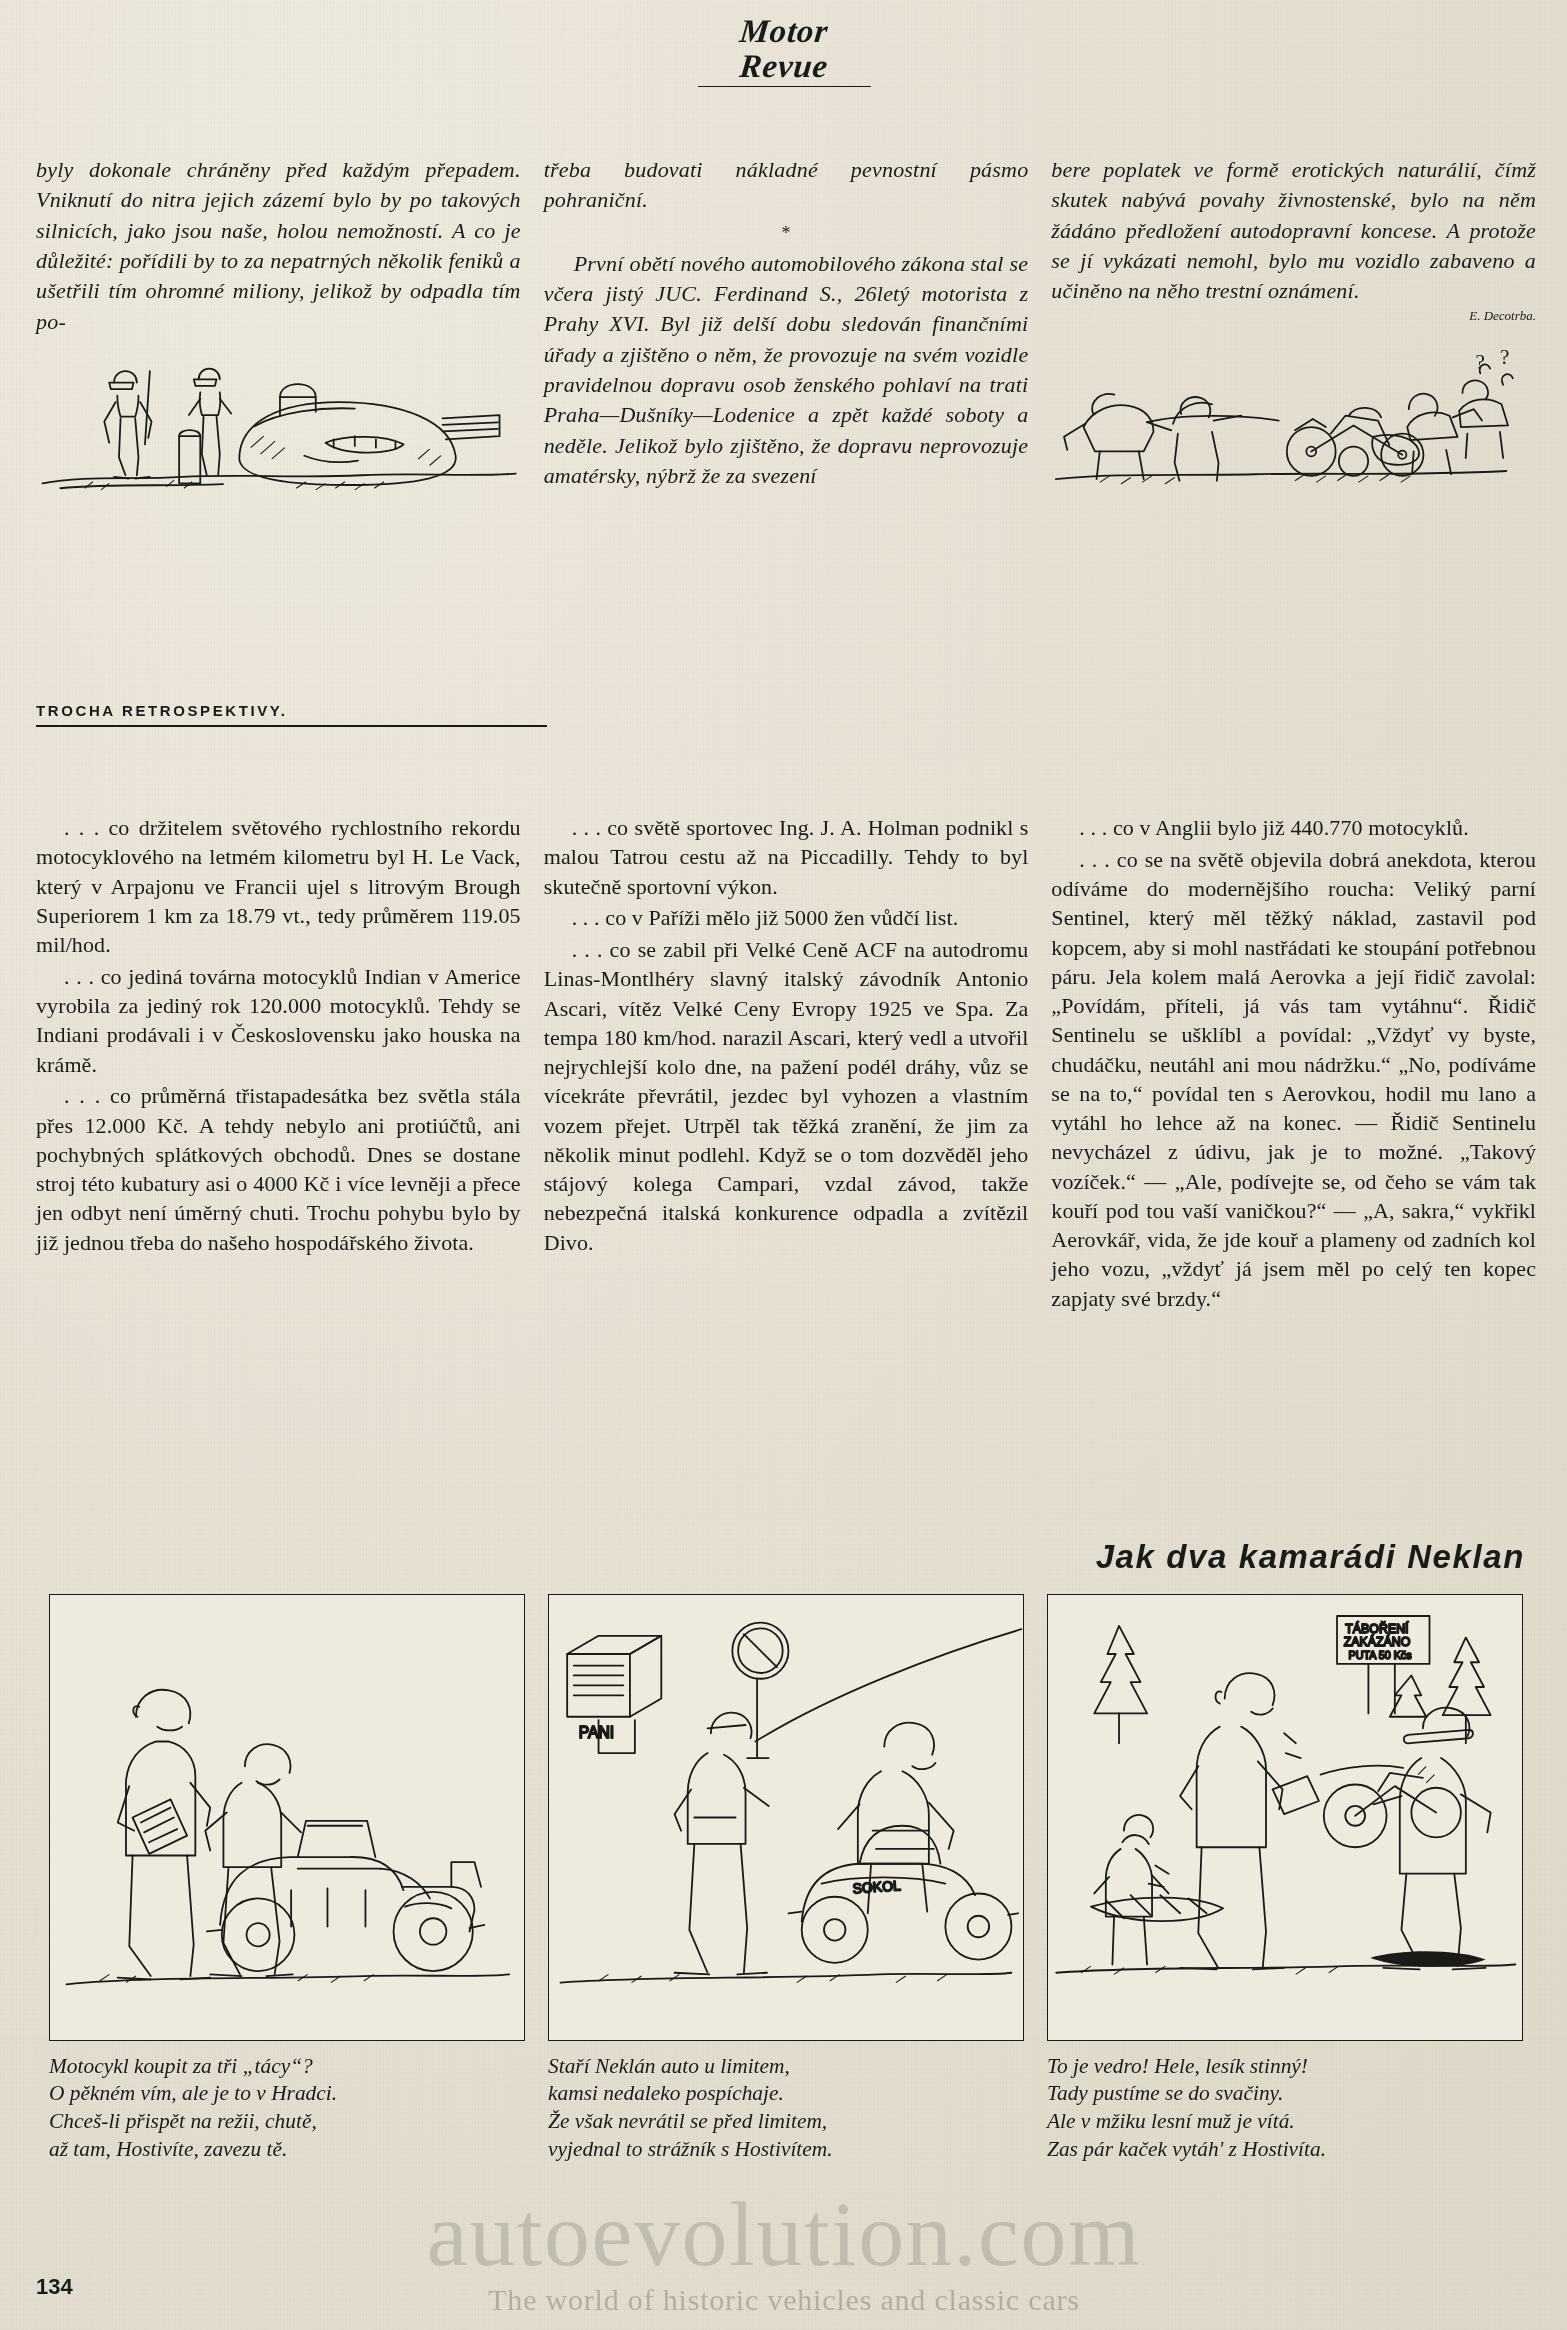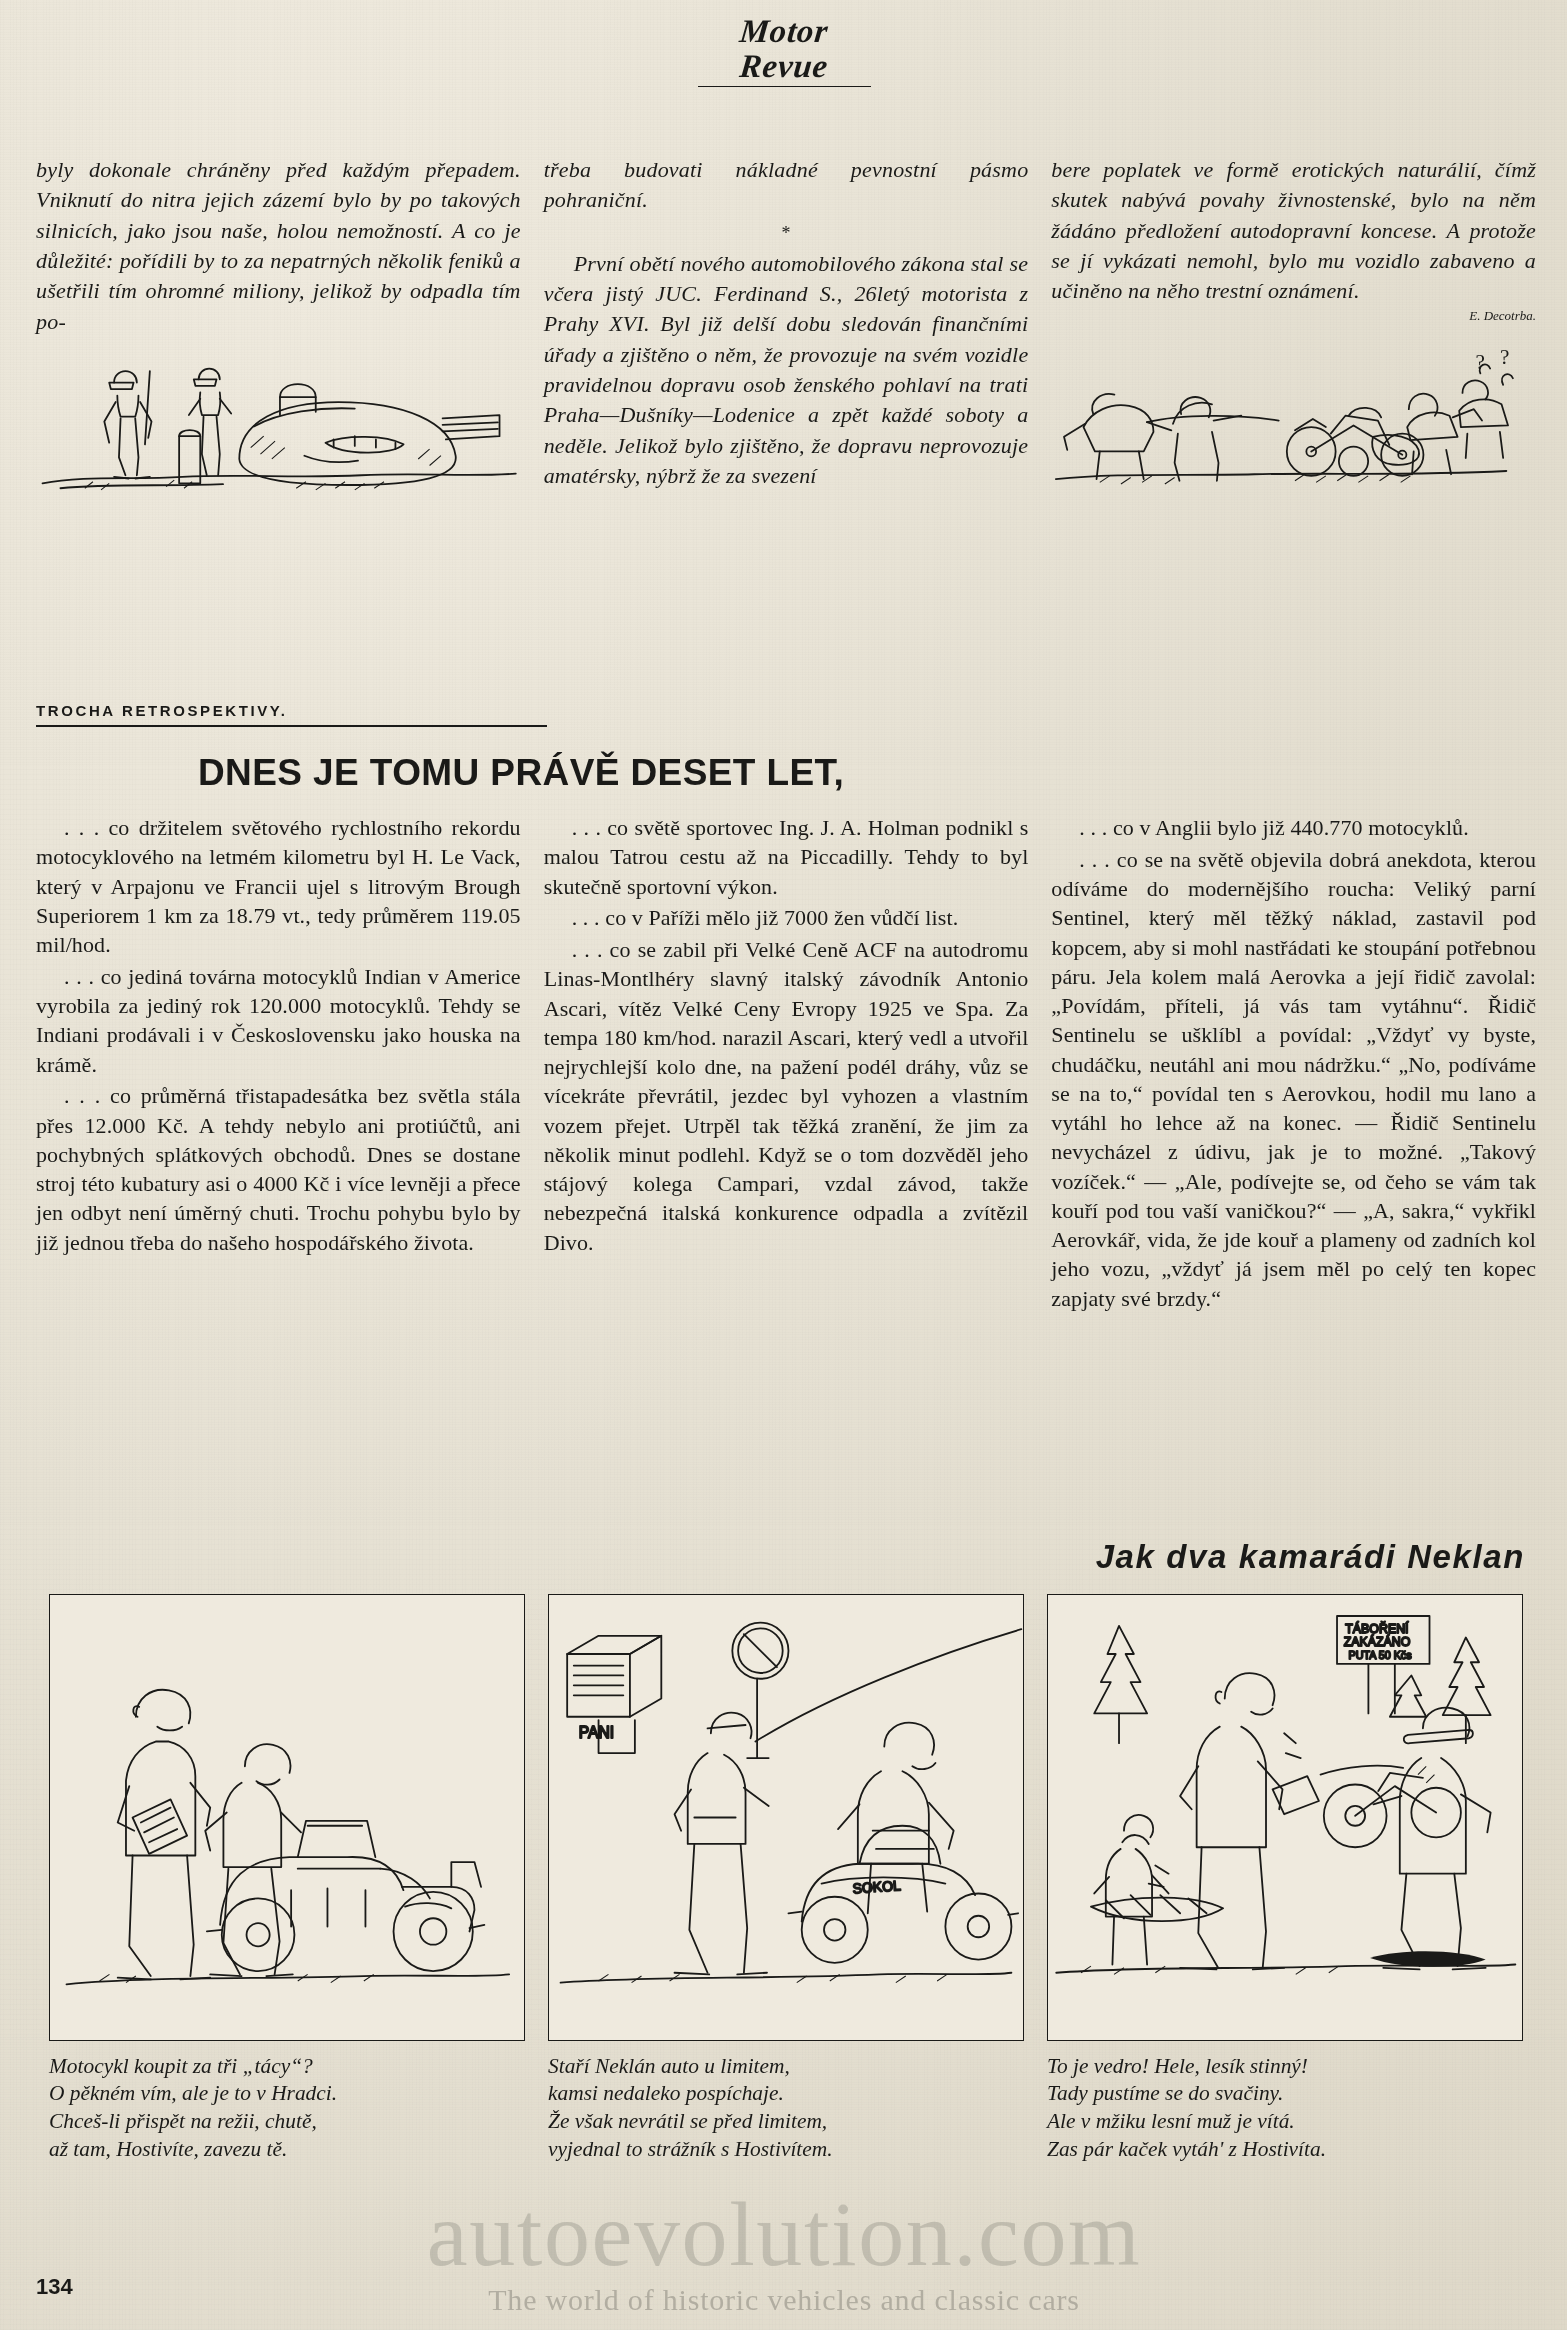--- a/index.html
+++ b/index.html
@@ -275,31 +275,30 @@
         <text x="522" y="40" font-family="Liberation Serif, serif" font-size="26" fill="#1a1a18">?</text>
         <text x="552" y="34" font-family="Liberation Serif, serif" font-size="26" fill="#1a1a18">?</text>
       </svg>
     </div>
   </div>
 
   <div class="retro">
     <div class="label">TROCHA RETROSPEKTIVY.</div>
     <div class="rule"></div>
   </div>
-  <div class="bigtitle">DNES JE TOMU PRÁVĚ DESET LET,</div>
 
   <div class="maincols">
     <div class="maincol">
       <p class="dots">. . . co držitelem světového rychlostního rekordu motocyklového na letmém kilometru byl H. Le Vack, který v Arpajonu ve Francii ujel s litrovým Brough Superiorem 1 km za 18.79 vt., tedy průměrem 119.05 mil/hod.</p>
       <p class="dots">. . . co jediná továrna motocyklů Indian v Americe vyrobila za jediný rok 120.000 motocyklů. Tehdy se Indiani prodávali i v Československu jako houska na krámě.</p>
       <p class="dots">. . . co průměrná třistapadesátka bez světla stála přes 12.000 Kč. A tehdy nebylo ani protiúčtů, ani pochybných splátkových obchodů. Dnes se dostane stroj této kubatury asi o 4000 Kč i více levněji a přece jen odbyt není úměrný chuti. Trochu pohybu bylo by již jednou třeba do našeho hospodářského života.</p>
     </div>
     <div class="maincol">
       <p class="dots">. . . co světě sportovec Ing. J. A. Holman podnikl s malou Tatrou cestu až na Piccadilly. Tehdy to byl skutečně sportovní výkon.</p>
-      <p class="dots">. . . co v Paříži mělo již 7000 žen vůdčí list.</p>
+      <p class="dots">. . . co v Paříži mělo již 5000 žen vůdčí list.</p>
       <p class="dots">. . . co se zabil při Velké Ceně ACF na autodromu Linas-Montlhéry slavný italský závodník Antonio Ascari, vítěz Velké Ceny Evropy 1925 ve Spa. Za tempa 180 km/hod. narazil Ascari, který vedl a utvořil nejrychlejší kolo dne, na pažení podél dráhy, vůz se vícekráte převrátil, jezdec byl vyhozen a vlastním vozem přejet. Utrpěl tak těžká zranění, že jim za několik minut podlehl. Když se o tom dozvěděl jeho stájový kolega Campari, vzdal závod, takže nebezpečná italská konkurence odpadla a zvítězil Divo.</p>
     </div>
     <div class="maincol">
       <p class="dots">. . . co v Anglii bylo již 440.770 motocyklů.</p>
       <p class="dots">. . . co se na světě objevila dobrá anekdota, kterou odíváme do modernějšího roucha: Veliký parní Sentinel, který měl těžký náklad, zastavil pod kopcem, aby si mohl nastřádati ke stoupání potřebnou páru. Jela kolem malá Aerovka a její řidič zavolal: „Povídám, příteli, já vás tam vytáhnu“. Řidič Sentinelu se ušklíbl a povídal: „Vždyť vy byste, chudáčku, neutáhl ani mou nádržku.“ „No, podíváme se na to,“ povídal ten s Aerovkou, hodil mu lano a vytáhl ho lehce až na konec. — Řidič Sentinelu nevycházel z údivu, jak je to možné. „Takový vozíček.“ — „Ale, podívejte se, od čeho se vám tak kouří pod tou vaší vaničkou?“ — „A, sakra,“ vykřikl Aerovkář, vida, že jde kouř a plameny od zadních kol jeho vozu, „vždyť já jsem měl po celý ten kopec zapjaty své brzdy.“</p>
     </div>
   </div>
 
   <div class="comic-title">Jak dva kamarádi Neklan</div>
 

